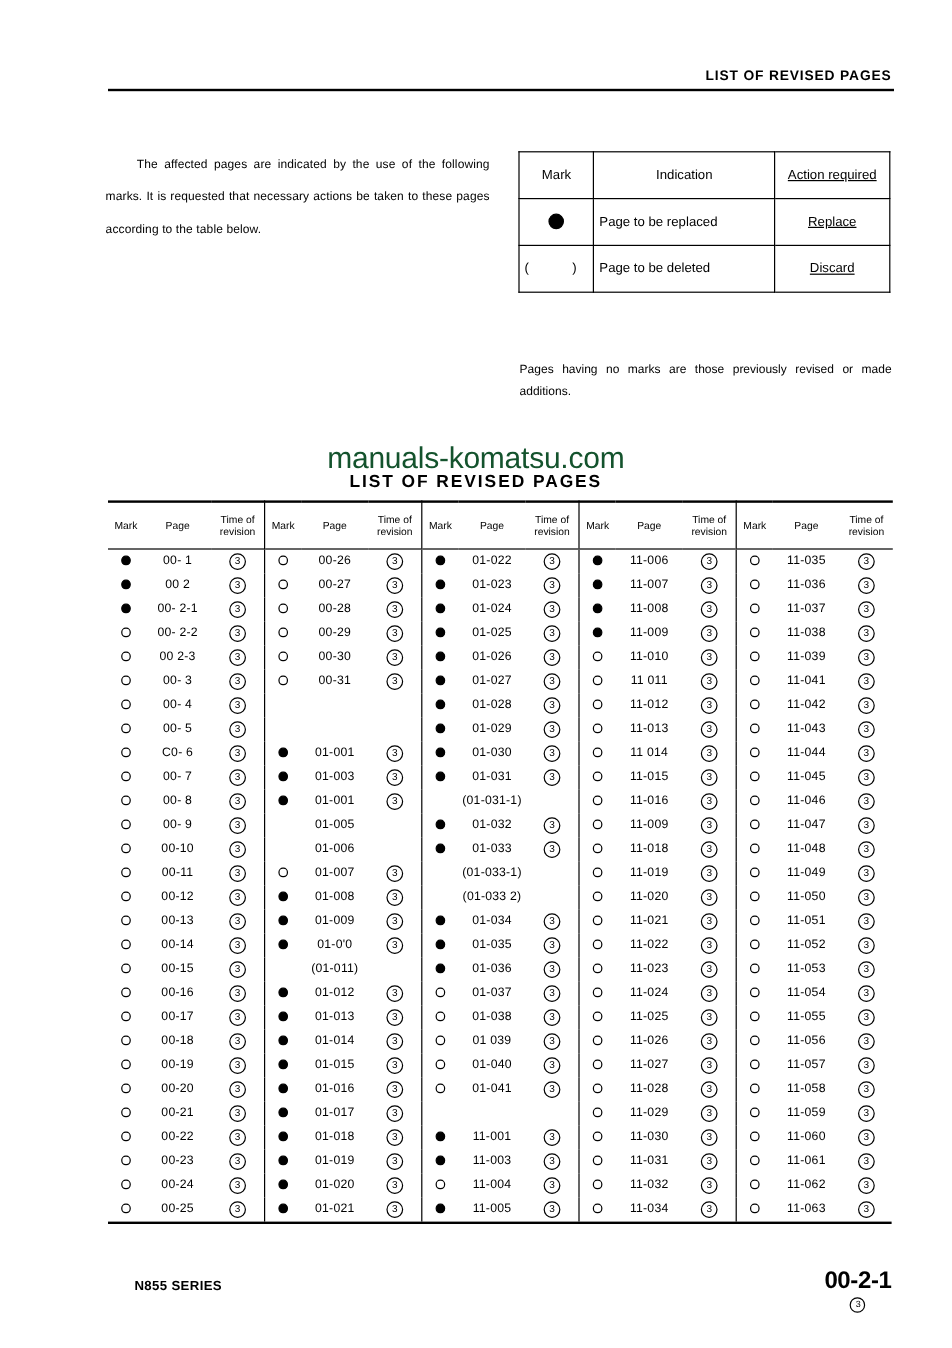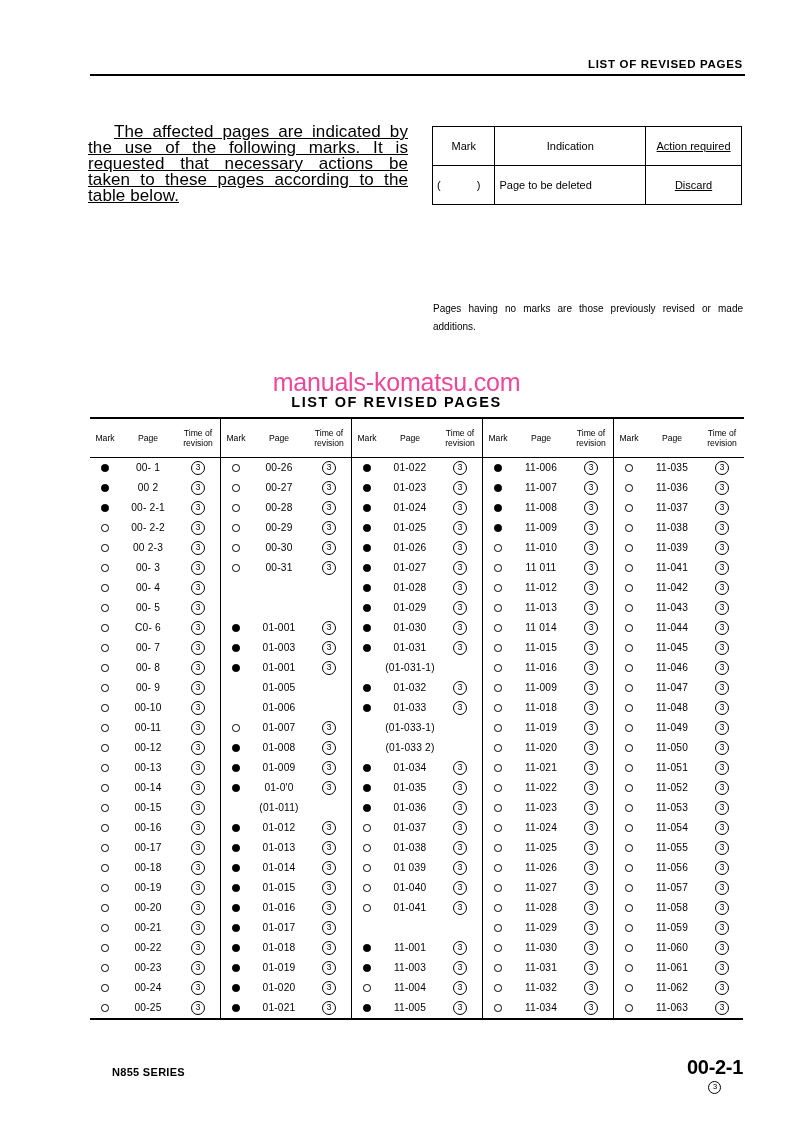--- a/index.html
+++ b/index.html
@@ -35,26 +35,25 @@
     border-top: 2.5px solid #000;
     width: 100%;
   }
 
   
   #intro-text {
     position: absolute;
     left: 88px;
     top: 124px;
     width: 320px;
-    font-size: 17px;
-    line-height: 16px;
+    font-size: 10px;
+    line-height: 27px;
     text-indent: 26px;
     text-align: justify;
     letter-spacing: 0.1px;
-    text-decoration: underline;
   }
 
   
   #legend-table {
     position: absolute;
     left: 432px;
     top: 126px;
     width: 310px;
     border-collapse: collapse;
     font-size: 11px;
@@ -90,21 +89,21 @@
     text-align: justify;
   }
 
   
   #watermark {
     position: absolute;
     left: 0; top: 368px;
     width: 793px;
     text-align: center;
     font-size: 25px;
-    color: #ec4899;
+    color: #14532d;
     letter-spacing: -0.2px;
   }
   #main-title {
     position: absolute;
     left: 0; top: 394px;
     width: 793px;
     text-align: center;
     font-size: 14.5px;
     font-weight: bold;
     letter-spacing: 1.6px;
@@ -208,20 +207,25 @@
 
 <table id="legend-table">
   <thead>
     <tr>
       <th class="lg-mark lg-head">Mark</th>
       <th class="lg-ind lg-head">Indication</th>
       <th class="lg-act lg-head">Action required</th>
     </tr>
   </thead>
   <tbody id="legend-body">
+      <tr>
+        <td class="lg-mark"><span class="sym-filled"></span></td>
+        <td class="lg-ind">Page to be replaced</td>
+        <td class="lg-act">Replace</td>
+      </tr>
       <tr>
         <td class="lg-mark"><span class="sym-paren">(&nbsp;&nbsp;)</span></td>
         <td class="lg-ind">Page to be deleted</td>
         <td class="lg-act">Discard</td>
       </tr>
     </tbody>
 </table>
 
 <div id="legend-note">Pages having no marks are those previously revised or made additions.</div>
 

